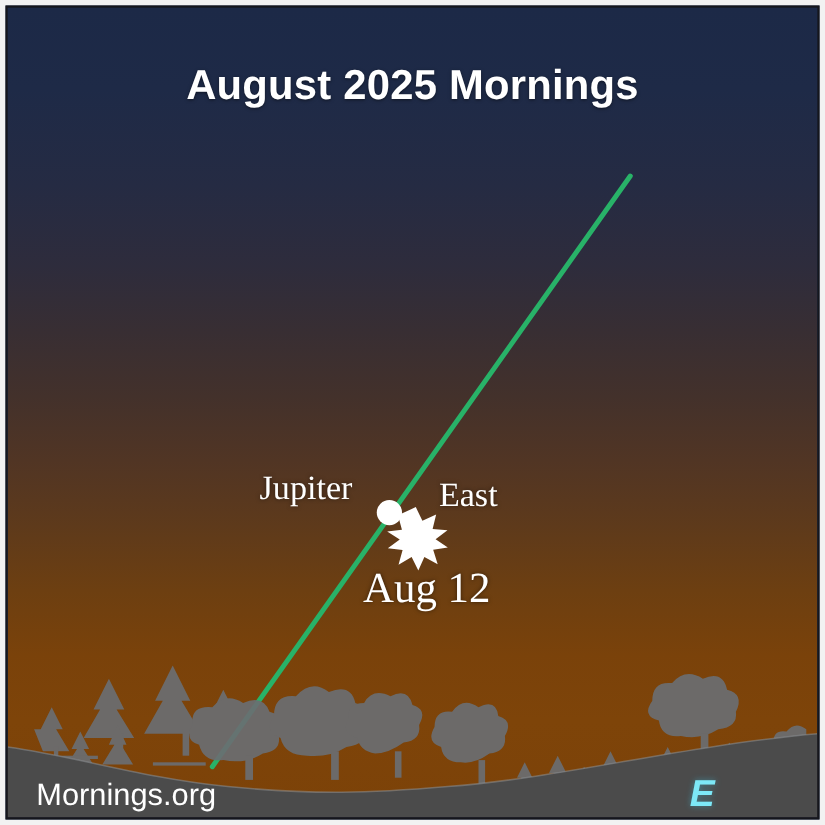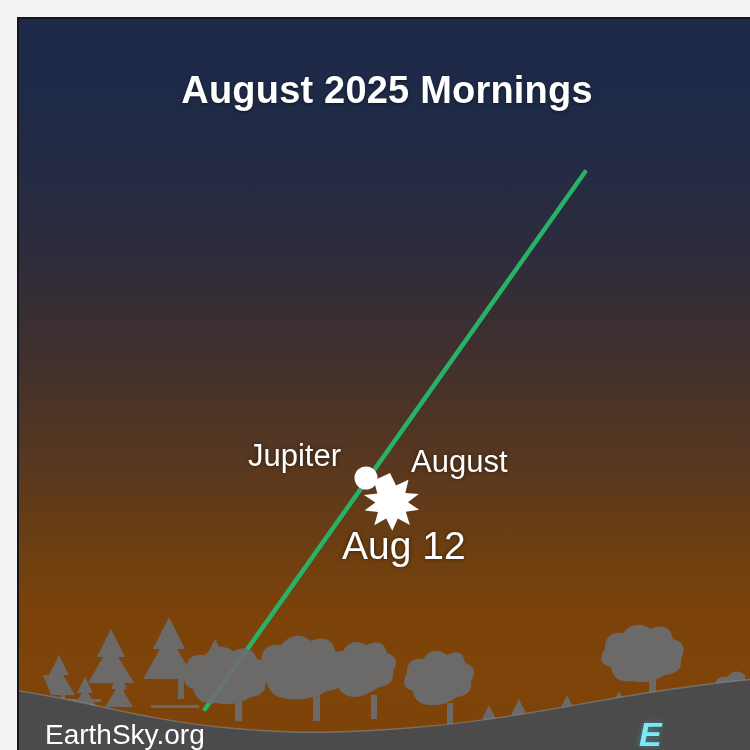--- a/index.html
+++ b/index.html
@@ -14,21 +14,21 @@
     font-family: "Liberation Sans", sans-serif;
   }
 
   
   #chart-frame {
     position: relative;
     width: 750px;
     height: 750px;
     box-sizing: border-box;
     background: #f2f2f2;
-    padding: 17px;
+    padding: 5px;
   }
   #chart-inner {
     position: relative;
     width: 740px;
     height: 740px;
     box-sizing: border-box;
     border: 2px solid #15161c;
     overflow: hidden;
     background: #1c2947;
   }
@@ -63,20 +63,21 @@
     width: 736px;
     height: 736px;
   }
 
   
   .sky-label {
     position: absolute;
     color: #ffffff;
     white-space: nowrap;
     text-shadow: 0 0 4px rgba(0,0,0,0.55);
+    font-family: Liberation Serif, serif;
   }
   #title-line-1, #title-line-2 {
     position: absolute;
     left: 0;
     width: 736px;
     text-align: center;
     color: #ffffff;
     font-weight: bold;
     font-size: 38px;
     letter-spacing: 0.2px;
@@ -139,21 +140,21 @@
 
     <svg id="sky-svg" viewBox="0 0 736 736">
       <line x1="566" y1="153" x2="186" y2="690" stroke="#28b268" stroke-width="4.5" stroke-linecap="round"></line>
       <circle cx="347" cy="459" r="11.5" fill="#ffffff"></circle>
       <polygon fill="#ffffff" points="371,454 377.0,466.5 389.5,460.7 386.3,473.9 399.8,475.0 389.0,483.2 400.1,490.8 386.8,492.8 390.9,505.9 378.8,499.4 373.3,511.7 367.2,499.4 355.3,506.3 359.0,493.0 345.6,491.4 356.4,483.4 345.0,476.1 358.4,474.6 354.8,461.5"></polygon>
     </svg>
 
     <div id="title-line-1">August 2025 Mornings</div>
 
     <div class="sky-label" id="label-jupiter">Jupiter</div>
-    <div class="sky-label" id="label-venus">August</div>
+    <div class="sky-label" id="label-venus">East</div>
     <div class="sky-label" id="label-date">Aug 12</div>
 
     <svg id="ground-svg" viewBox="0 0 736 160">
       <g fill="#6b6e72" opacity="0.92">
 
         <polygon points="40,60 50,80 44,80 56,100 32,100 24,80 30,80"></polygon>
         <rect x="42" y="96" width="4" height="14"></rect>
         <polygon points="92,34 106,62 99,62 115,88 69,88 84,62 78,62"></polygon>
         <rect x="100" y="84" width="5" height="20"></rect>
         <polygon points="150,22 166,54 158,54 176,84 124,84 141,54 134,54"></polygon>
@@ -189,17 +190,17 @@
 
         <path d="M612,86 q-18,2 -20,-14 q-16,-4 -6,-18 q0,-18 18,-16 q12,-14 28,-4 q18,-8 22,10 q16,4 8,20 q2,14 -16,16 q-16,10 -34,6 z"></path>
         <rect x="630" y="84" width="7" height="26"></rect>
         <path d="M714,116 q-12,0 -14,-10 q-12,-4 -4,-14 q0,-12 12,-10 q8,-10 18,-2 l0,36 z"></path>
       </g>
 
       <path fill="#4b4b4b" d="M0,96 C60,104 120,124 200,132 C280,140 330,138 400,132 C480,126 560,108 640,96 C680,90 712,86 736,84 L736,160 L0,160 Z"></path>
       <path fill="none" stroke="#8d8f93" stroke-width="1.4" opacity="0.55" d="M0,96 C60,104 120,124 200,132 C280,140 330,138 400,132 C480,126 560,108 640,96 C680,90 712,86 736,84"></path>
     </svg>
 
-    <div id="watermark">EarthSky.org</div>
+    <div id="watermark">Mornings.org</div>
     <div id="compass-east">E</div>
 
   </div>
 </div>
 
 </body></html>

